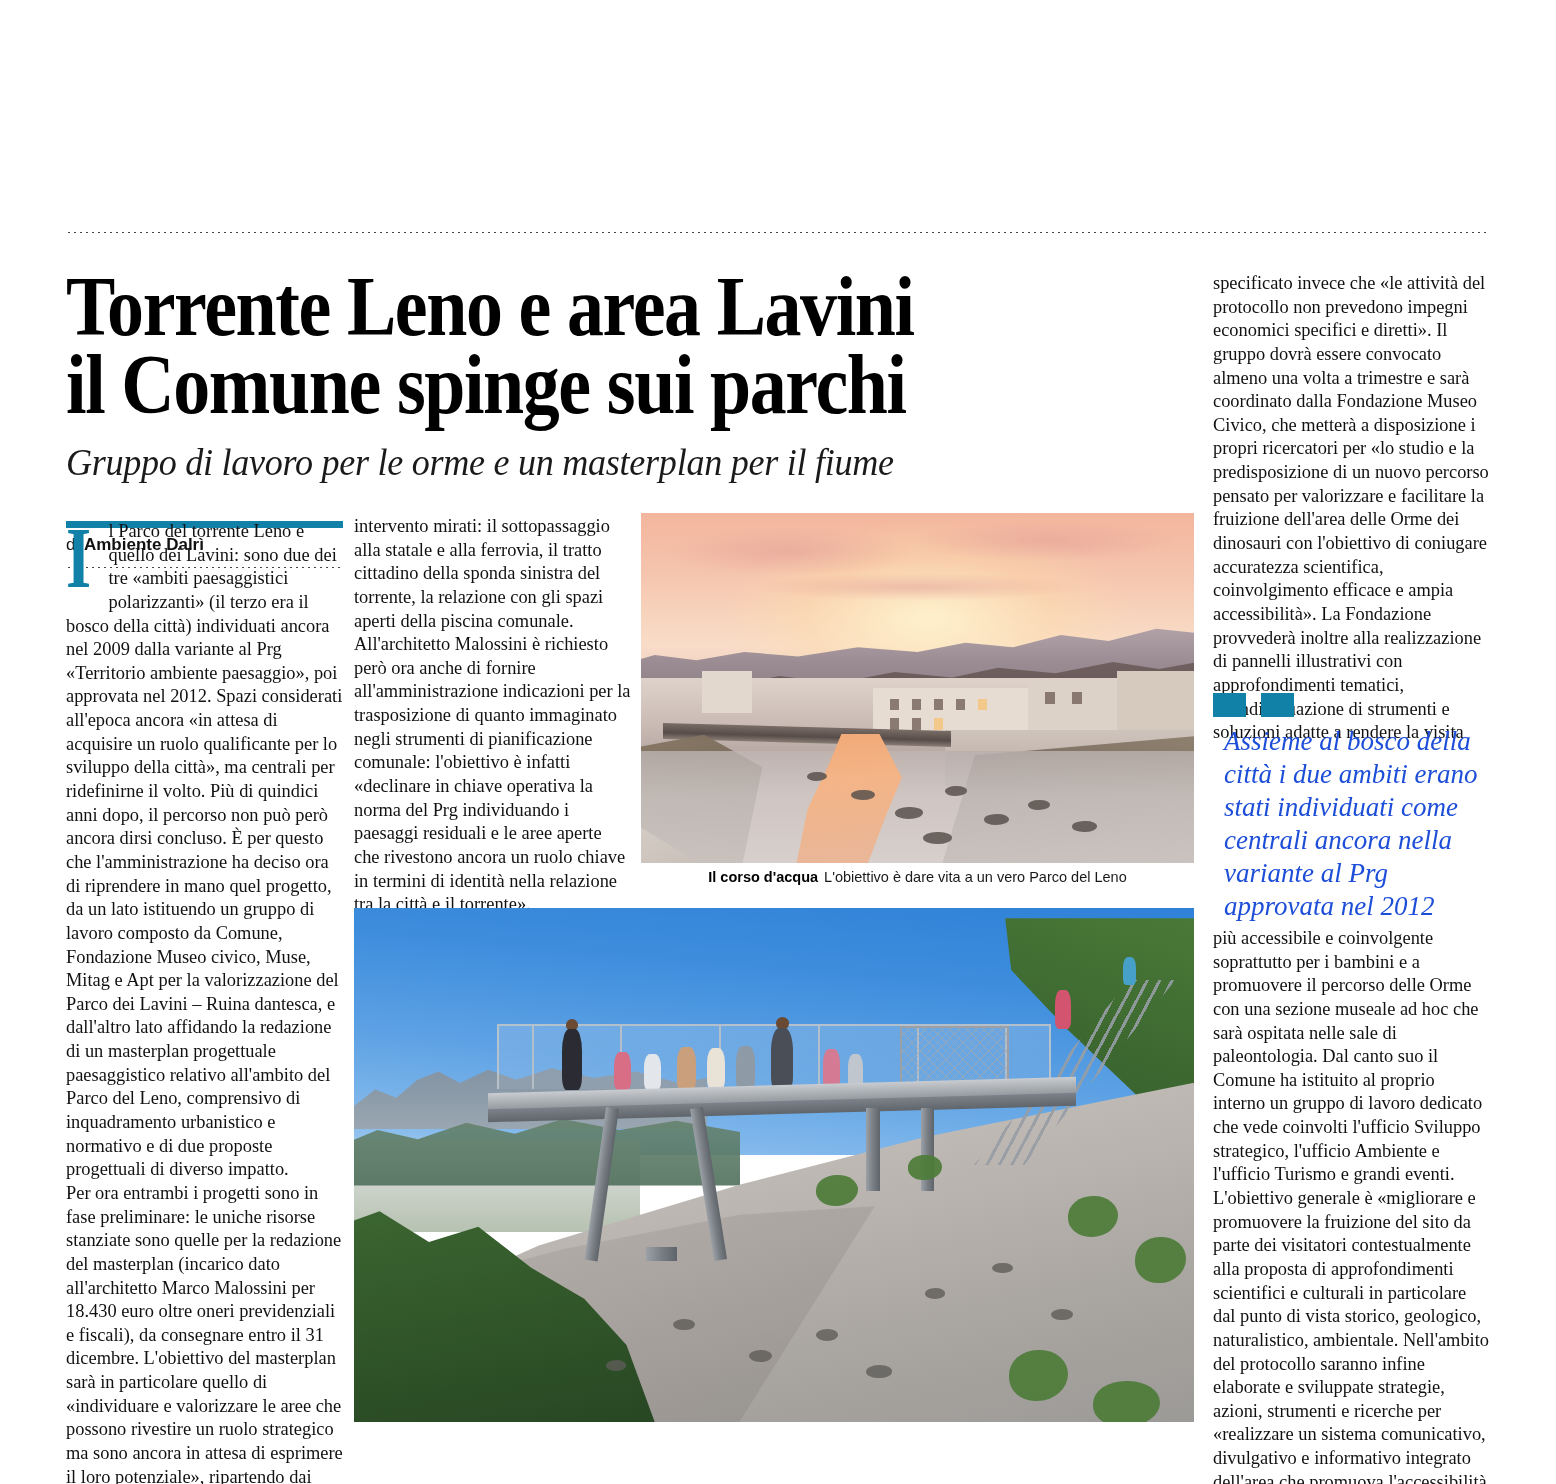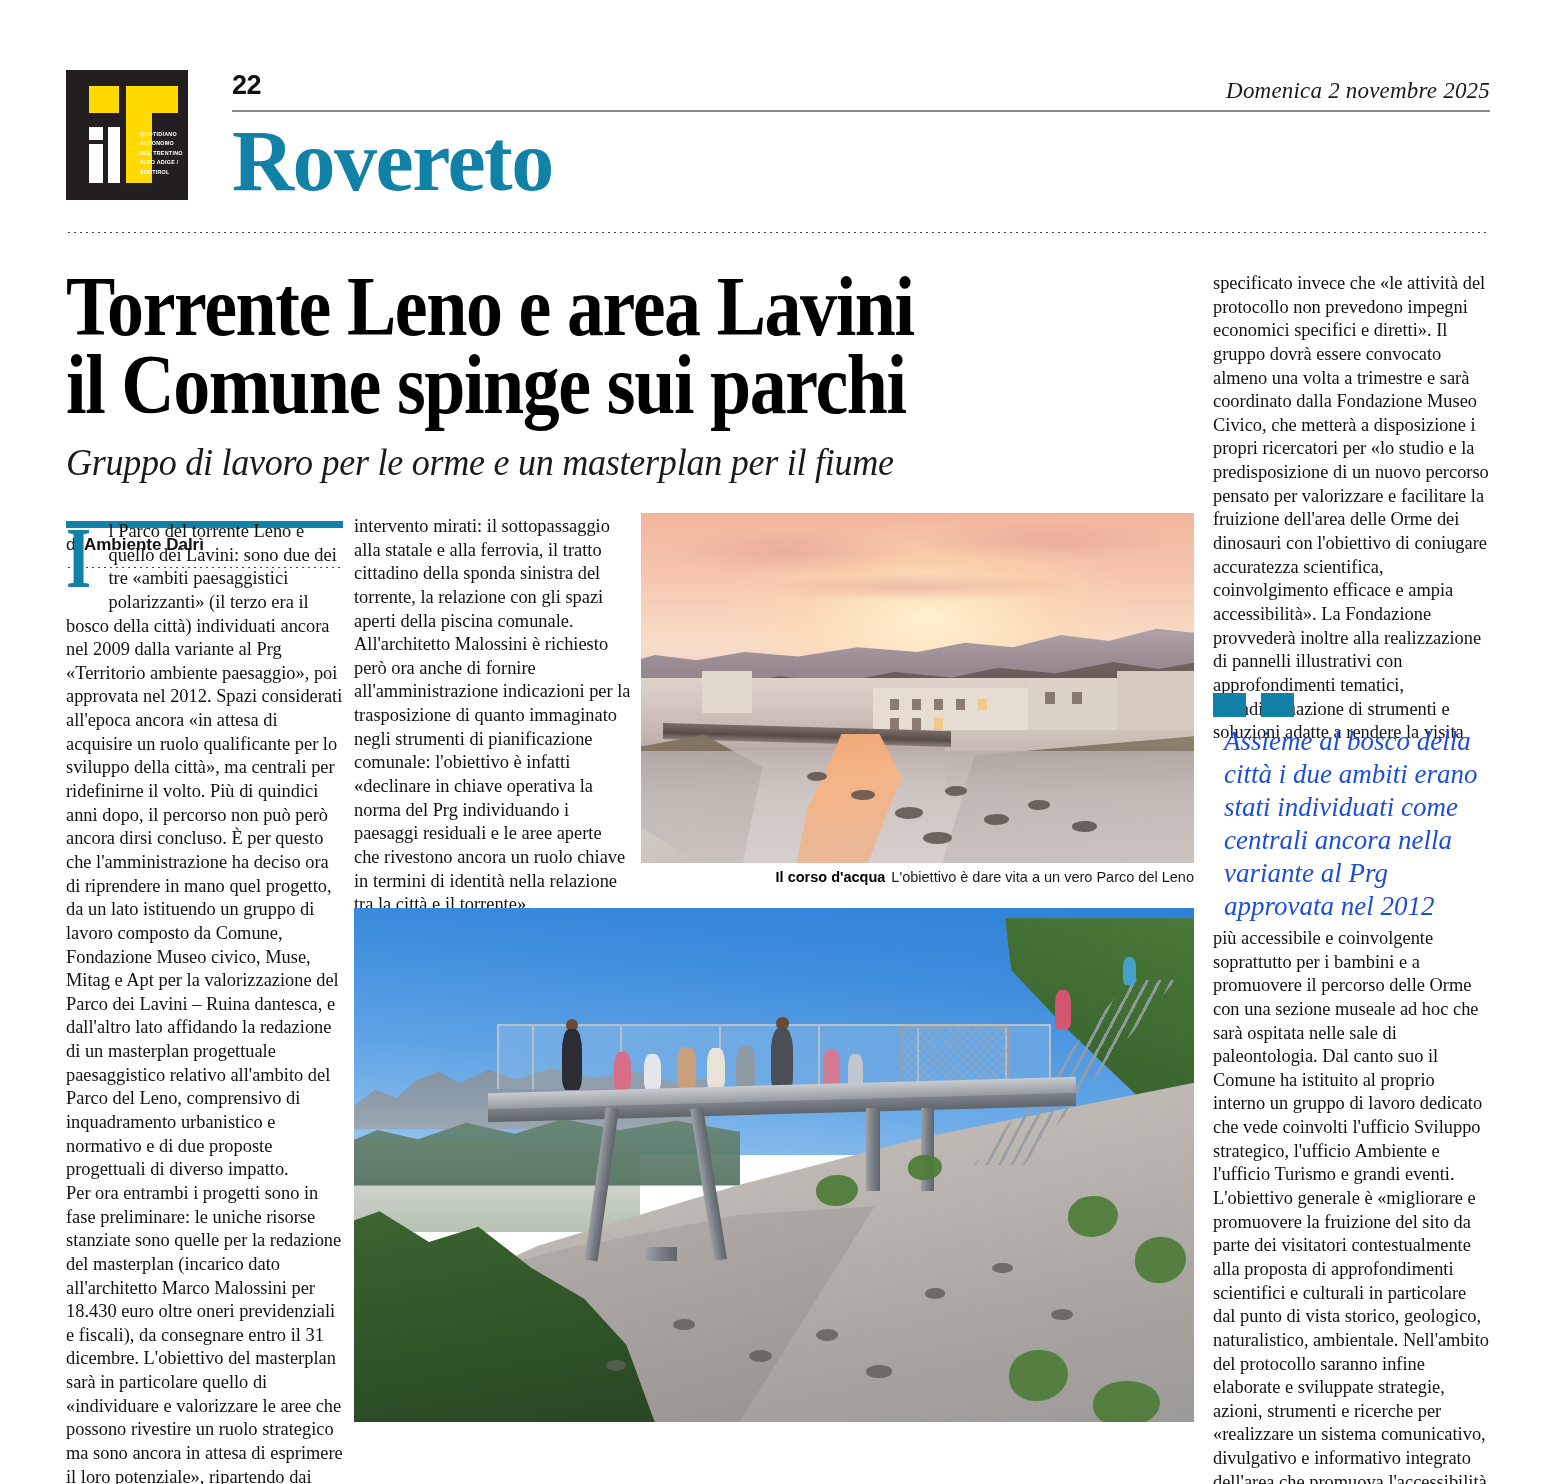--- a/index.html
+++ b/index.html
@@ -112,21 +112,21 @@
   .photo1 { left: 641px; top: 513px; width: 553px; height: 350px; }
   .photo2 { left: 354px; top: 908px; width: 840px; height: 514px; }
 
   .caption {
     position: absolute;
     font-family: "Liberation Sans", sans-serif;
     font-size: 14.5px; color: #1a1a1a; text-align: right;
   }
   .caption b { font-weight: bold; color: #000; }
   .caption span { margin-left: 6px; }
-  .cap1 { left: 641px; top: 869px; width: 553px; }
+  .cap1 { left: 641px; top: 869px; width: 553px; text-align: center; }
   .cap2 { left: 354px; top: 1428px; width: 840px; font-size: 13.5px; }
 
   
   .p1-sky {
     position: absolute; inset: 0;
     background:
       radial-gradient(ellipse 50% 38% at 52% 30%, rgba(255,243,205,0.92) 0%, rgba(255,222,170,0.4) 45%, rgba(255,200,170,0) 75%),
       linear-gradient(180deg, #f3b69d 0%, #f5c3ac 16%, #f7d2bb 28%, #f8ddc9 38%, #f0cfc2 46%, #dcc0b8 52%, #d6c2bd 100%);
   }
   .p1-cloud {
@@ -266,35 +266,20 @@
     clip-path: polygon(6% 100%, 68% 0%, 86% 0%, 26% 100%);
   }
   .p2-person { position: absolute; border-radius: 36% 36% 22% 22%; }
   .p2-head { position: absolute; border-radius: 50%; background: #6b4a34; }
 </style>
 </head>
 <body>
 
 <div class="page">
 
-  <div class="masthead">
-    <div class="logo-box">
-      <div class="logo-t-left"></div>
-      <div class="logo-t-top"></div>
-      <div class="logo-t-vert"></div>
-      <div class="logo-i-dot"></div>
-      <div class="logo-i-stem"></div>
-      <div class="logo-l"></div>
-      <div class="logo-sub">Quotidiano autonomo del Trentino Alto Adige / Südtirol</div>
-    </div>
-    <div class="page-number">22</div>
-    <div class="head-rule"></div>
-    <div class="dateline">Domenica 2 novembre 2025</div>
-    <div class="section-title">Rovereto</div>
-  </div>
   <div class="dots-rule rule-top"></div>
 
   <h1 class="headline">
     <span>Torrente Leno e area Lavini</span><br>
     <span>il Comune spinge sui parchi</span>
   </h1>
   <div class="subhead">Gruppo di lavoro per le orme e un masterplan per il fiume</div>
 
   <div class="byline-bar"></div>
   <div class="byline">

